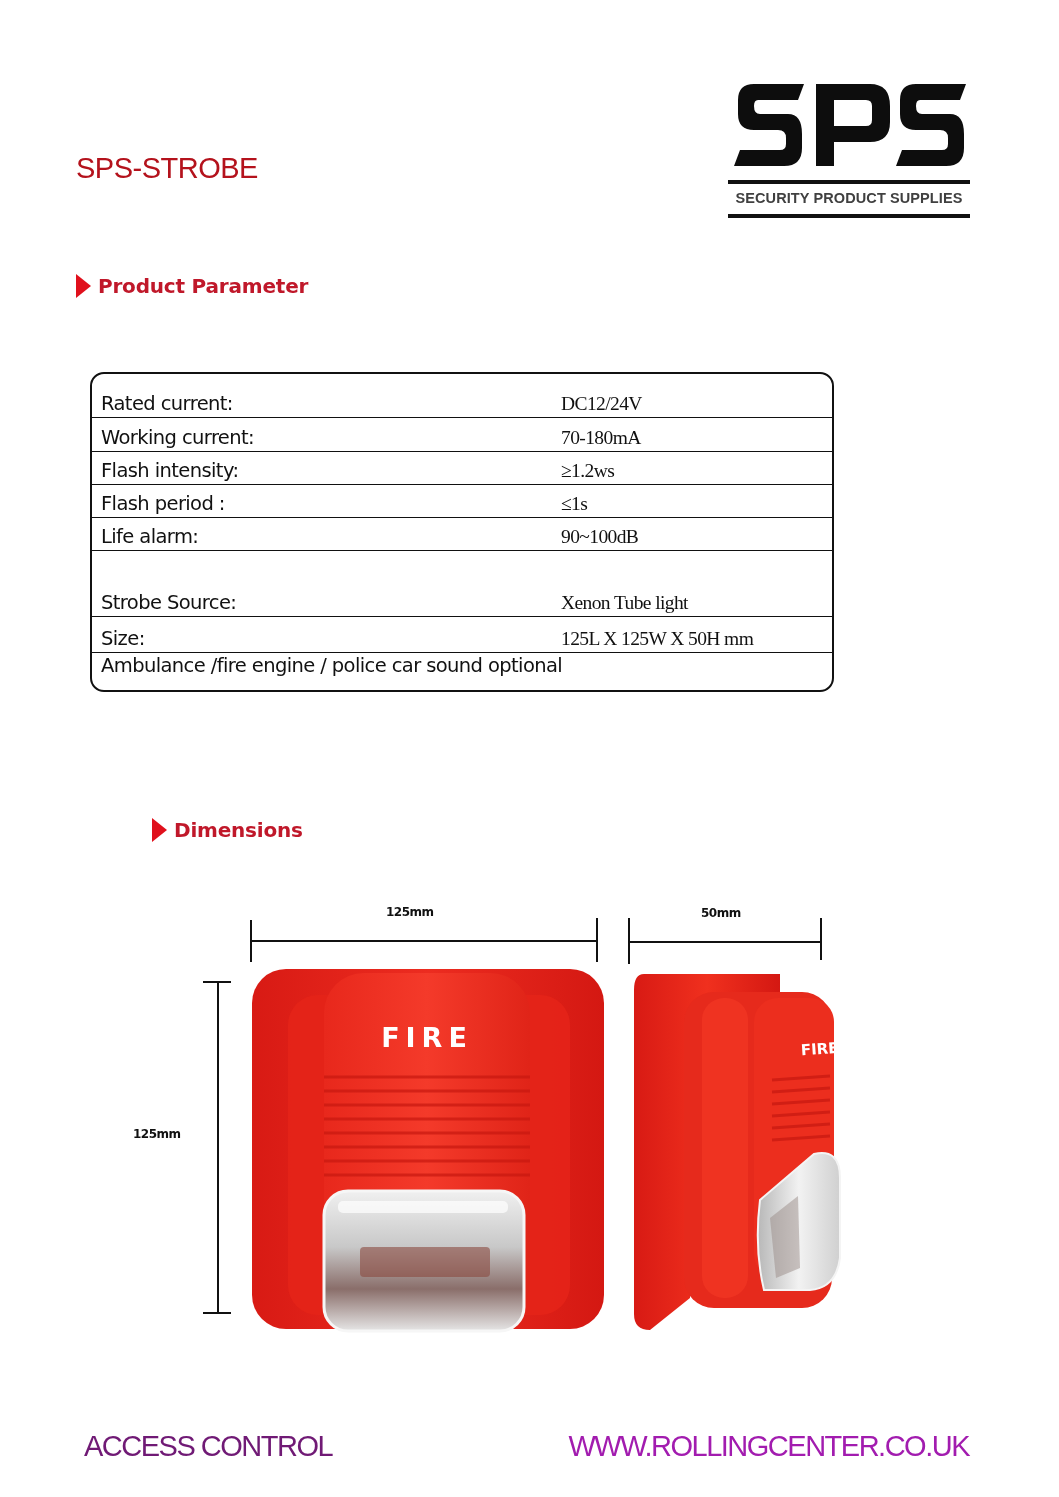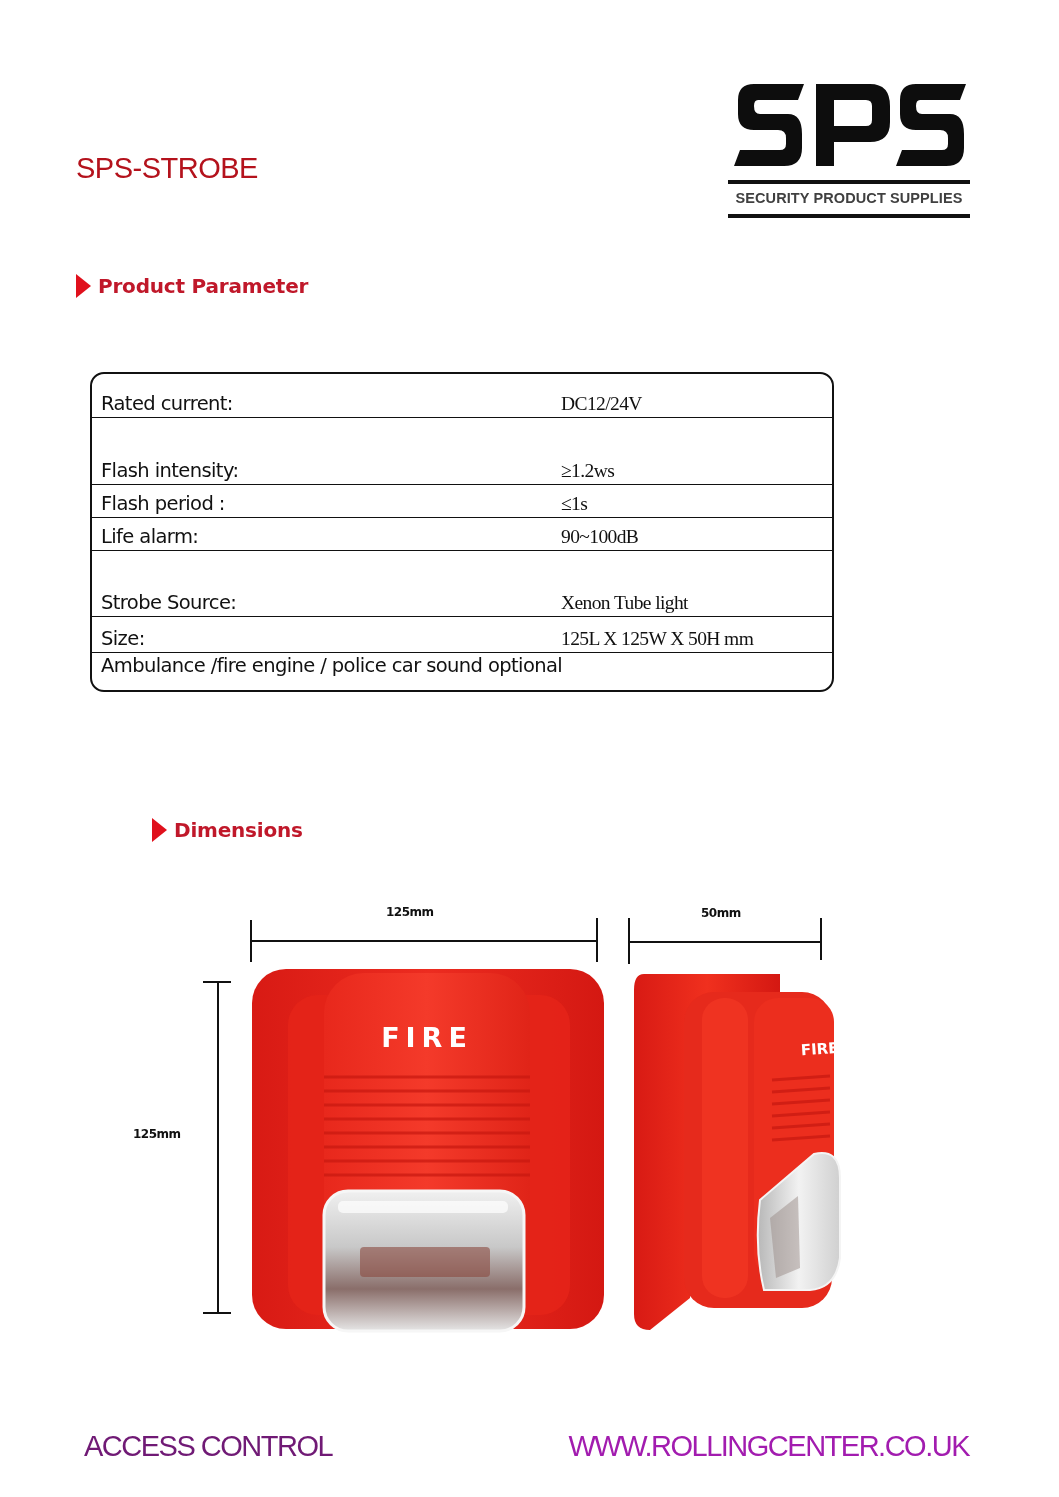--- a/index.html
+++ b/index.html
@@ -51,20 +51,24 @@
 
 <div class="section-head" style="left:76px; top:274px;">
   <span class="tri"></span>
   <span>Product Parameter</span>
 </div>
 
 <div class="spec-table">
   <div class="spec-row" style="top:0; height:43px;">
     <span class="spec-label">Rated current:</span>
     <span class="spec-value">DC12/24V</span>
+  </div>
+  <div class="spec-row" style="top:44px; height:33px;">
+    <span class="spec-label">Working current:</span>
+    <span class="spec-value">70-180mA</span>
   </div>
   <div class="spec-row" style="top:78px; height:32px;">
     <span class="spec-label">Flash intensity:</span>
     <span class="spec-value">≥1.2ws</span>
   </div>
   <div class="spec-row" style="top:111px; height:32px;">
     <span class="spec-label">Flash period :</span>
     <span class="spec-value">≤1s</span>
   </div>
   <div class="spec-row" style="top:144px; height:32px;">

